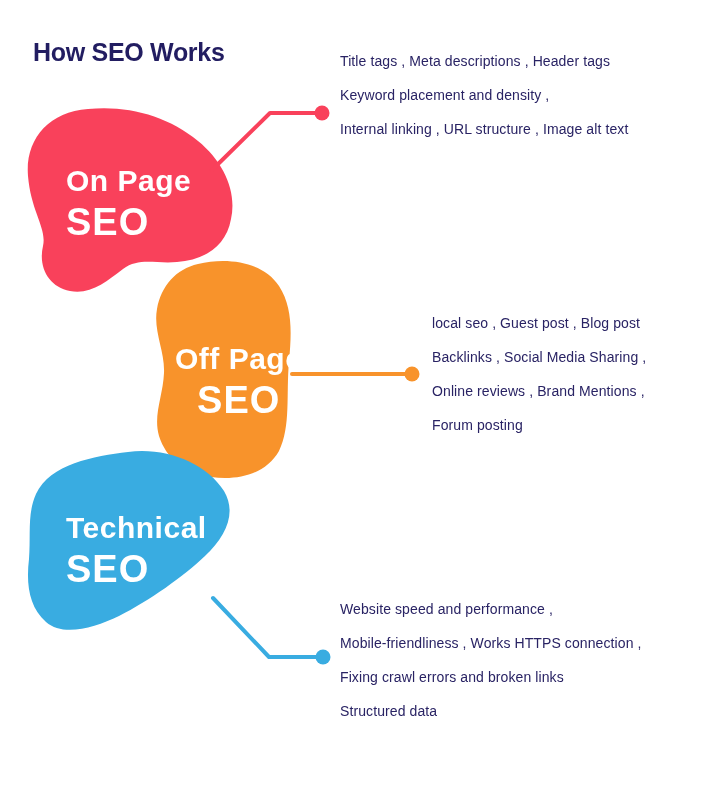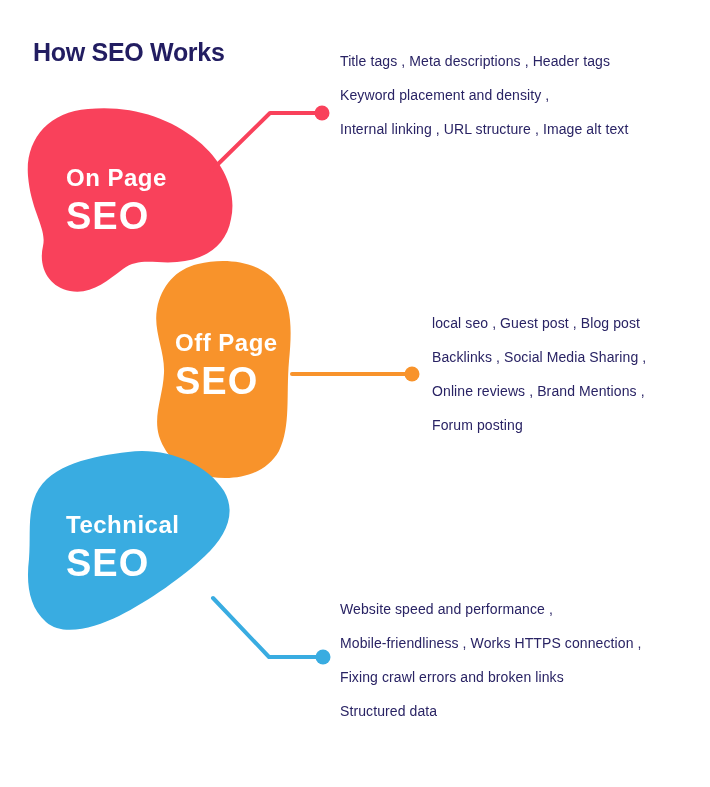--- a/index.html
+++ b/index.html
@@ -25,21 +25,21 @@
     left: 0; top: 0;
     width: 710px; height: 787px;
   }
   .blob-label {
     position: absolute;
     color: #ffffff;
     font-weight: 700;
     line-height: 1;
   }
   .blob-label .line1 {
-    font-size: 24px;
+    font-size: 30px;
     letter-spacing: 0.5px;
     margin-bottom: 7px;
   }
   .blob-label .line2 {
     font-size: 38px;
     letter-spacing: 1px;
   }
   .item-list {
     position: absolute;
     color: #292364;
@@ -88,21 +88,21 @@
 
     <polyline points="213,598 269,657 320,657" fill="none" stroke-width="4" stroke-linecap="round" stroke-linejoin="round" stroke="#39ACE1"></polyline>
     <circle cx="323" cy="657" r="7.5" fill="#39ACE1"></circle>
   </svg>
 
   <div class="blob-label" style="left:66px; top:166px;">
     <div class="line1">On Page</div>
     <div class="line2">SEO</div>
   </div>
 
-  <div class="blob-label" style="left:175px; top:331px;">
+  <div class="blob-label" style="left:175px; top:344px;text-align:center;">
     <div class="line1">Off Page</div>
     <div class="line2">SEO</div>
   </div>
 
   <div class="blob-label" style="left:66px; top:513px;">
     <div class="line1">Technical</div>
     <div class="line2">SEO</div>
   </div>
 
   <div class="item-list list-on-page">

